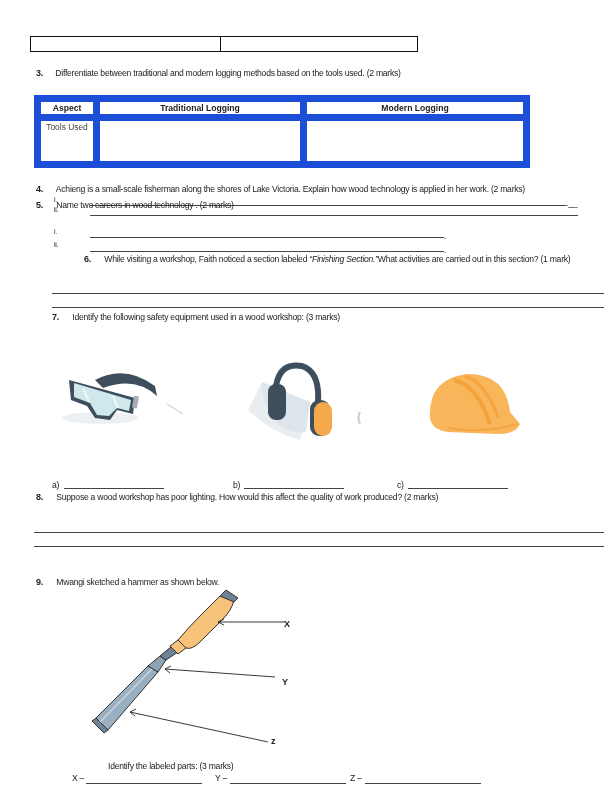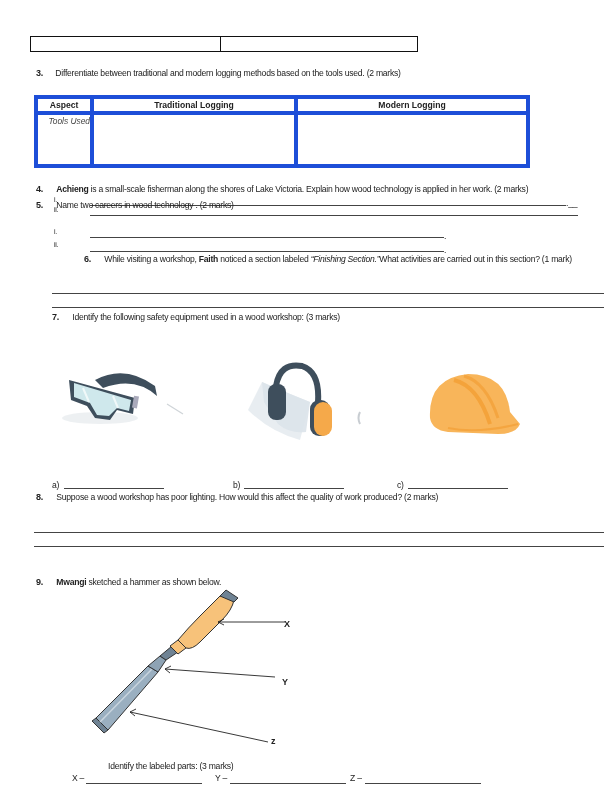--- a/index.html
+++ b/index.html
@@ -4,29 +4,29 @@
   <style>
     html, body { margin: 0; padding: 0; background: #ffffff; }
     body {
       width: 612px; height: 792px; position: relative; overflow: hidden;
       font-family: "Liberation Sans Narrow", "Liberation Sans", sans-serif;
       color: #222;
     }
     .abs { position: absolute; }
     .txt { font-size: 8.6px; letter-spacing: -0.25px; white-space: nowrap; transform-origin: left top; }
     .qnum { font-weight: bold; font-size: 9px; }
-    .b { font-weight: bold; }
+    .b { font-weight: normal; }
     .it { font-style: italic; }
     .line { position: absolute; border-bottom: 0.8px solid #444; height: 0; }
     table.top { position: absolute; left: 30px; top: 36px; width: 388px; height: 16px; border-collapse: collapse; }
     table.top td { border: 1px solid #111; padding: 0; }
     table.q3 { position: absolute; left: 34px; top: 95px; width: 496px; height: 73px; border-collapse: collapse; font-size: 8.4px; }
-    table.q3 th, table.q3 td { border: 4px solid #1d4ed8; padding: 0; vertical-align: top; margin-left: 27px; }
+    table.q3 th, table.q3 td { border: 7px solid #1d4ed8; padding: 0; vertical-align: top; margin-left: 27px; }
     table.q3 th { height: 12px; font-weight: bold; font-size: 8.6px; text-align: center; vertical-align: middle; }
-    table.q3 td.aspect { text-align: right; color: #444; padding-top: 1px; font-style: italic; }
+    table.q3 td.aspect { text-align: center; color: #444; padding-top: 1px; }
     .label-letter { font-size: 9px; font-weight: bold; }
   </style>
 </head>
 <body>
 
 <table class="top">
   <tbody>
       <tr>
     <td style="width:189px"></td>
     <td></td>

